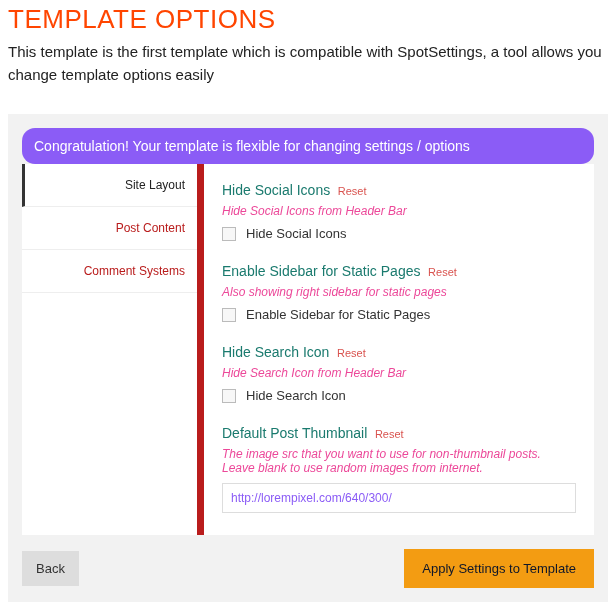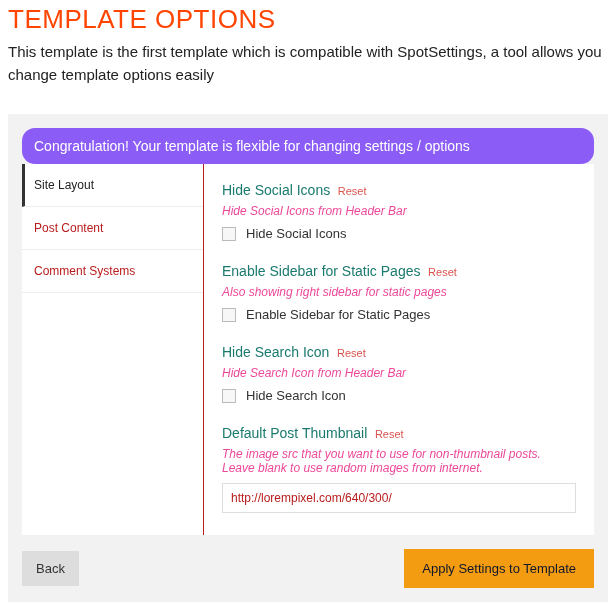--- a/index.html
+++ b/index.html
@@ -4,31 +4,31 @@
 <style>
 * { box-sizing: border-box; margin: 0; padding: 0; }
 body { font-family: Arial, Helvetica, sans-serif; font-size: 13px; color: #333; background: #fff; width: 616px; }
 .page { padding: 0 8px 20px 8px; }
 .title { color: #ff4500; font-size: 26px; font-weight: 400; letter-spacing: 0.5px; margin-top: 4px; margin-bottom: 6px; }
 .intro { font-size: 15px; color: #222; line-height: 1.5; margin-bottom: 28px; }
 .intro .bold { font-weight: 400; }
 .panel-wrap { background: #f2f2f2; padding: 14px; }
 .banner { background: #8b5cf6; color: #fff; font-size: 14px; padding: 10px 12px; border-radius: 13px; }
 .body-row { display: flex; background: #fff; }
-.sidebar { width: 182px; border-right: 1px solid #b91c1c; }
+.sidebar { width: 182px; border-right: 7px solid #b91c1c; text-align: right; }
 .sidebar-item { padding: 14px 12px; font-size: 12px; color: #b91c1c; border-bottom: 1px solid #eee; cursor: pointer; }
 .sidebar-item.active { background: #fff; color: #222; border-left: 3px solid #333; padding-left: 9px; }
 .content { flex: 1; padding: 18px 18px 22px 18px; }
 .section { margin-bottom: 22px; }
 .sec-title { color: #1a7a6e; font-size: 14px; font-weight: 400; display: inline; }
 .reset { color: #d9534f; font-size: 11px; margin-left: 4px; cursor: pointer; }
 .sec-desc { color: #ec4899; font-style: italic; font-size: 12px; margin: 6px 0 8px 0; }
 .chk-row { display: flex; align-items: center; gap: 10px; font-size: 13px; color: #333; }
 .chk { width: 14px; height: 14px; border: 1px solid #bbb; background: #f7f7f7; display: inline-block; }
-.text-input { width: 100%; border: 1px solid #ddd; padding: 7px 8px; font-size: 12px; color: #b91c1c; background: #fff; }
+.text-input { width: 100%; border: 1px solid #ddd; padding: 7px 8px; font-size: 12px; color: #8b5cf6; background: #fff; }
 .footer { display: flex; justify-content: space-between; align-items: center; margin-top: 14px; gap: 40px; }
 .btn-back { background: #ddd; border: none; color: #333; padding: 10px 14px; font-size: 13px; cursor: pointer; }
 .btn-apply { background: #f39c12; border: none; color: #0f172a; padding: 12px 18px; font-size: 13px; cursor: pointer; }
 </style>
 </head>
 <body>
 
 <div class="page">
   <h1 class="title">TEMPLATE OPTIONS</h1>
   <p class="intro">

